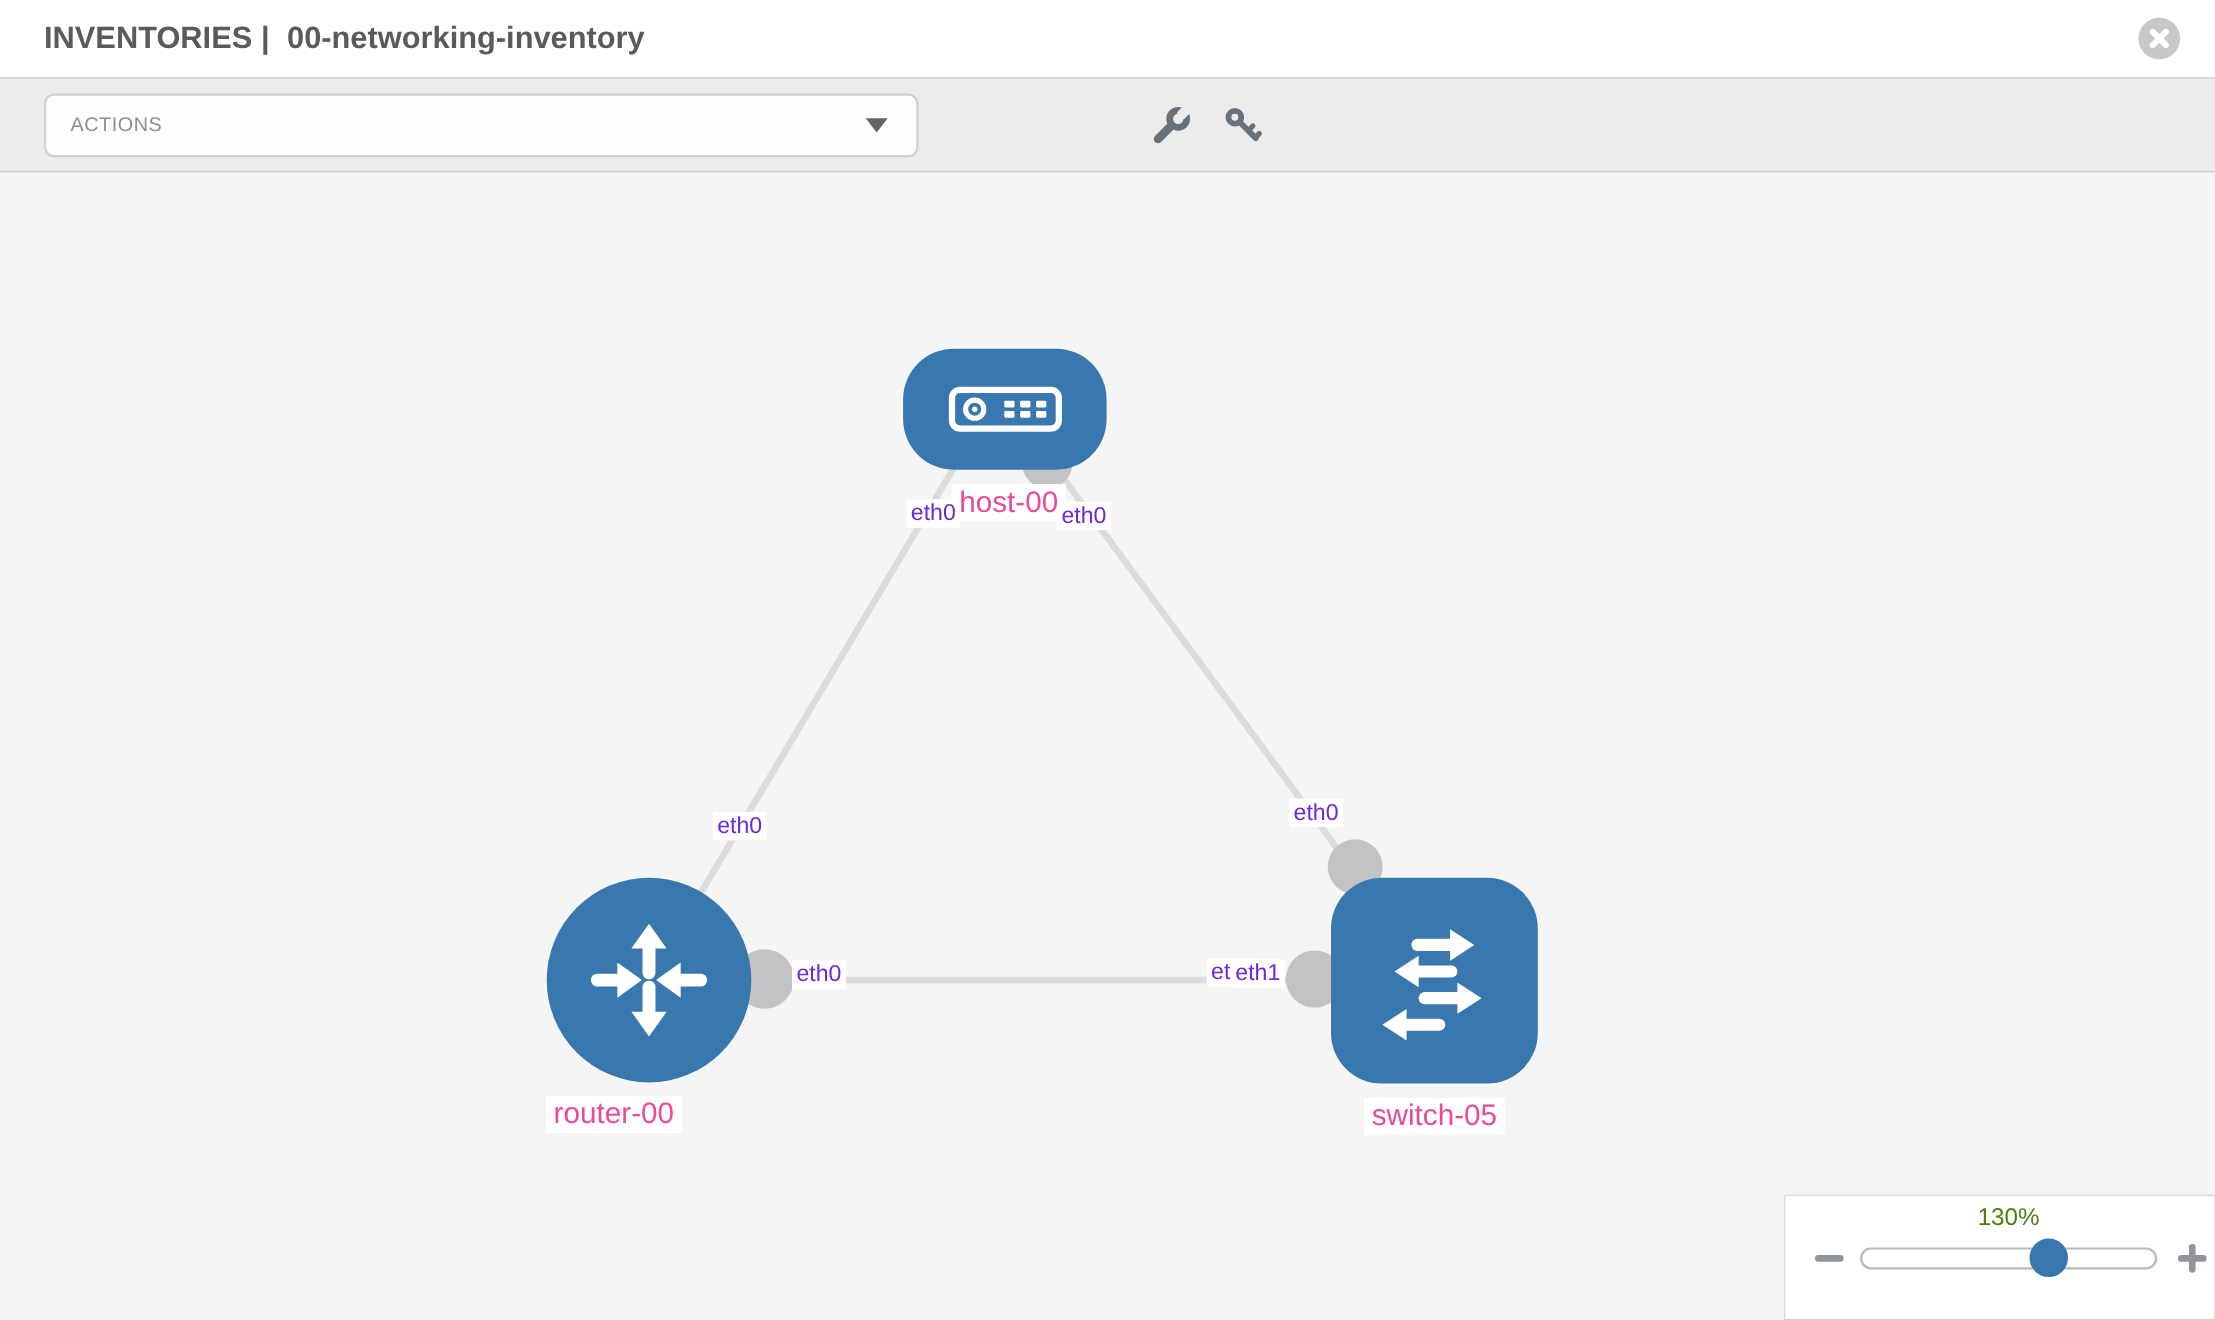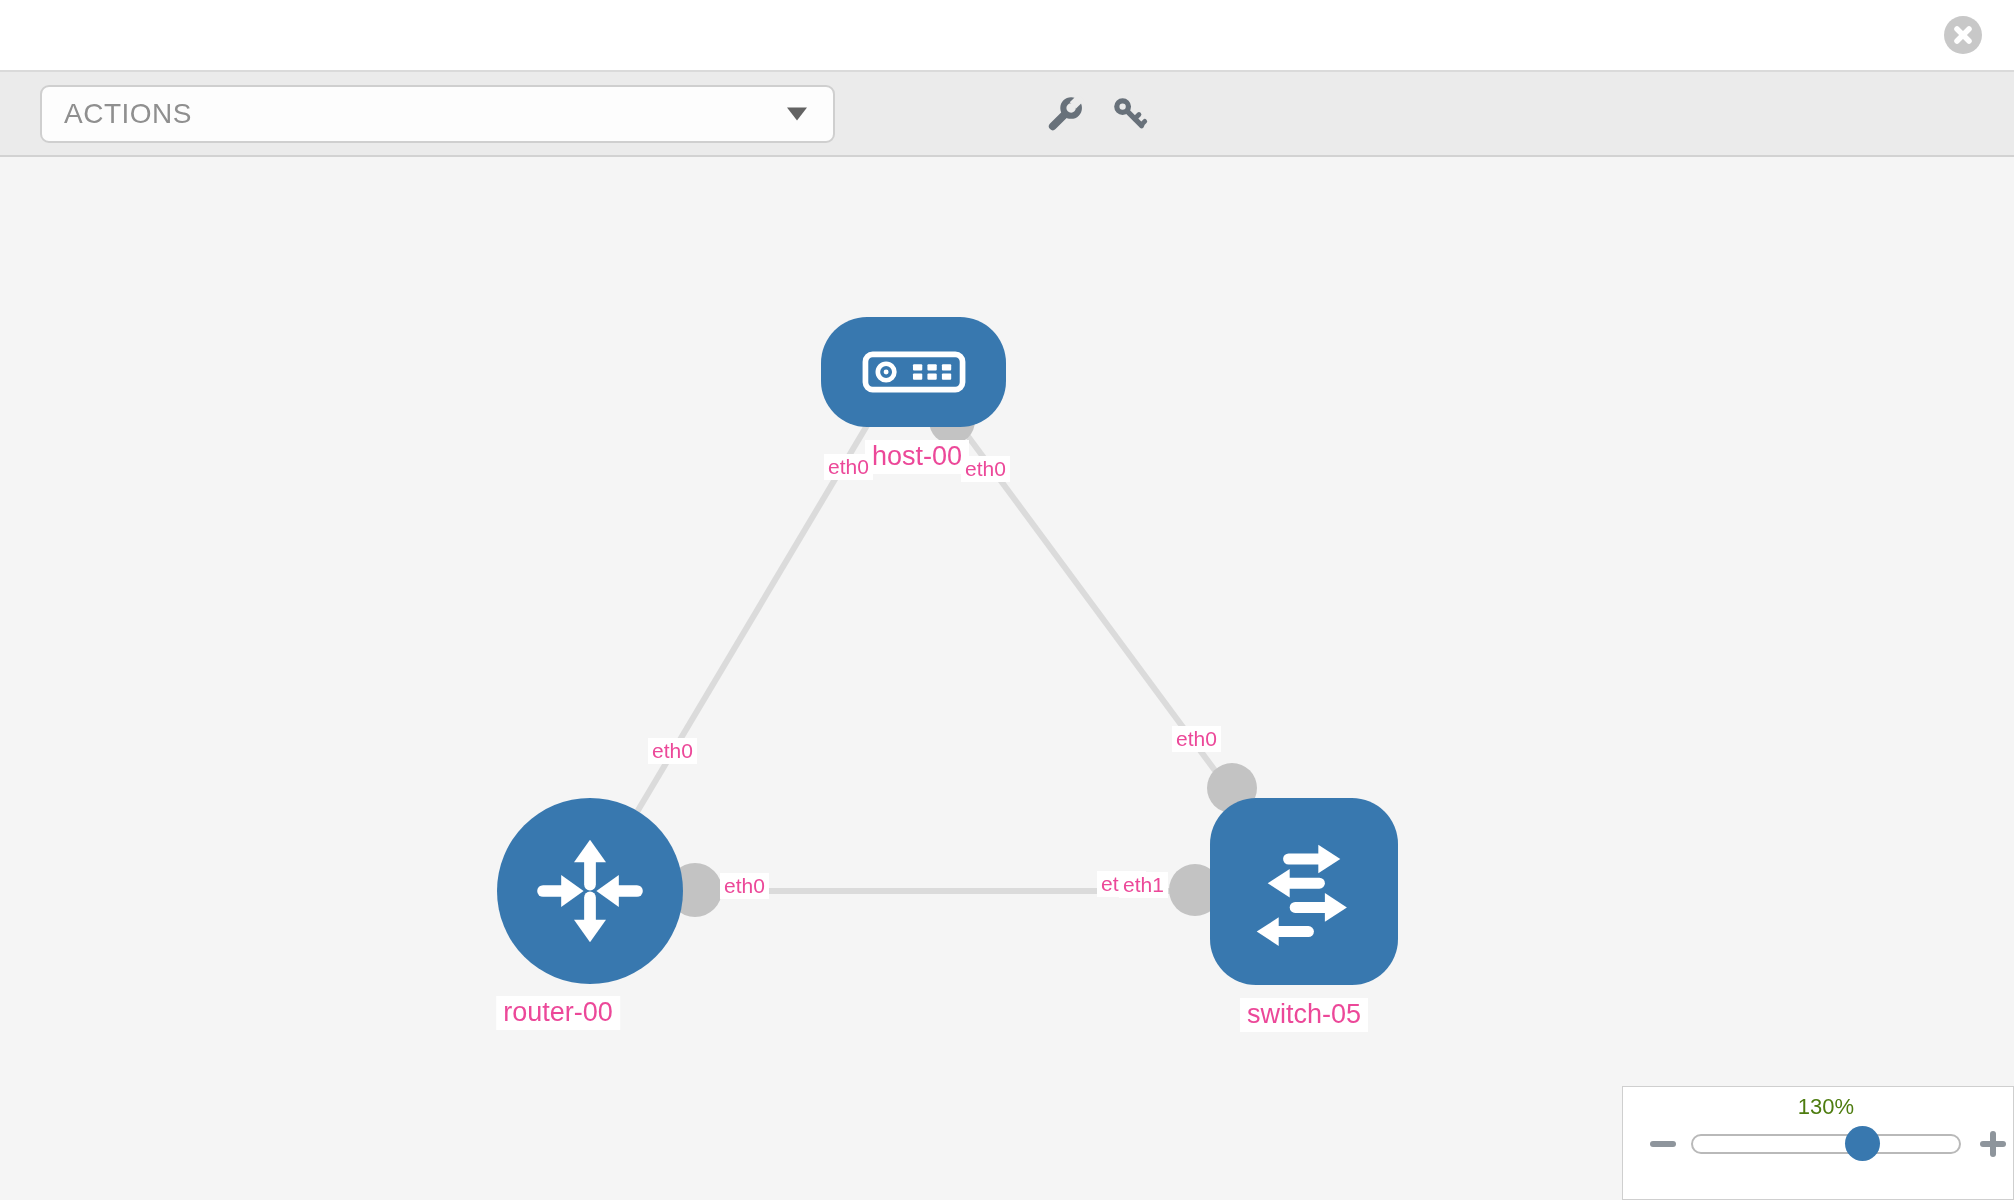--- a/index.html
+++ b/index.html
@@ -14,21 +14,21 @@
   .header-title span { margin-right:8px; }
   .close-btn { position:absolute; right:32px; top:16px; width:38px; height:38px;
     border-radius:50%; background:#c8c8c8; cursor:pointer; }
 
   
   .toolbar { position:absolute; left:0; top:72px; width:2014px; height:85px;
     background:#ebebeb; border-bottom:2px solid #d2d2d2; }
   .select-box { position:absolute; top:13px; height:58px; background:#fdfdfd;
     border:2px solid #cfcfcf; border-radius:9px; }
   .select-box .select-label { position:absolute; left:22px; top:50%;
-    transform:translateY(-50%); font-size:28px; color:#8f8f8f; letter-spacing:0.5px; }
+    transform:translateY(-50%); font-size:18px; color:#8f8f8f; letter-spacing:0.5px; }
   .caret { position:absolute; right:26px; top:50%; transform:translateY(-50%);
     width:0; height:0; border-left:10px solid transparent;
     border-right:10px solid transparent; border-top:13px solid #636363; }
   .actions-box { left:40px; width:795px; }
   .search-box  { left:1183px; width:792px; }
   .tool-icon { position:absolute; cursor:pointer; }
   .tool-wrench { left:1045px; top:21px; }
   .tool-key    { left:1111px; top:23px; }
 
   
@@ -41,21 +41,21 @@
   .node-host   { left:821px;  top:160px; width:185px; height:110px; border-radius:46px; }
   .node-router { left:497px;  top:641px; width:186px; height:186px; border-radius:50%; }
   .node-switch { left:1210px; top:641px; width:188px; height:187px; border-radius:46px; }
 
   .nlabel { position:absolute; transform:translateX(-50%); background:#fff;
     color:#ec4899; font-size:27px; padding:2px 7px; white-space:nowrap; line-height:1.1; }
   .label-host   { left:917px;  top:283px; }
   .label-router { left:558px;  top:839px; }
   .label-switch { left:1304px; top:841px; }
 
-  .iflabel { position:absolute; background:#fff; color:#ec4899; font-size:21px;
+  .iflabel { position:absolute; background:#fff; color:#6d28d9; font-size:21px;
     padding:1px 4px; white-space:nowrap; line-height:1.15; }
   .if-host-left   { left:824px;  top:297px; }
   .if-host-right  { left:961px;  top:299px; }
   .if-link1-mid   { left:648px;  top:581px; }
   .if-link2-mid   { left:1172px; top:569px; }
   .if-link3-left  { left:720px;  top:716px; }
   .if-overlap { position:absolute; left:1097px; top:714px; width:120px; height:30px; }
   .if-overlap .back  { position:absolute; left:0;  top:0; }
   .if-overlap .front { position:absolute; left:22px; top:1px; }
 
@@ -73,20 +73,24 @@
   .zoom-plus { position:absolute; left:357px; top:44px; width:26px; height:26px; cursor:pointer; }
   .zoom-plus .h { position:absolute; left:0; top:10px; width:26px; height:6px;
     background:#8e959c; border-radius:3px; }
   .zoom-plus .v { position:absolute; left:10px; top:0; width:6px; height:26px;
     background:#8e959c; border-radius:3px; }
 </style>
 </head>
 <body>
 
 <div class="app-header">
+  <div class="header-title">
+    <span>INVENTORIES</span><span>|</span>
+    <span>00-networking-inventory</span>
+  </div>
   <div class="close-btn">
     <svg width="38" height="38" viewBox="0 0 38 38">
       <line x1="13" y1="13" x2="25" y2="25" stroke="#fff" stroke-width="5.5" stroke-linecap="round"></line>
       <line x1="25" y1="13" x2="13" y2="25" stroke="#fff" stroke-width="5.5" stroke-linecap="round"></line>
     </svg>
   </div>
 </div>
 
 <div class="toolbar">
   <div class="select-box actions-box">

